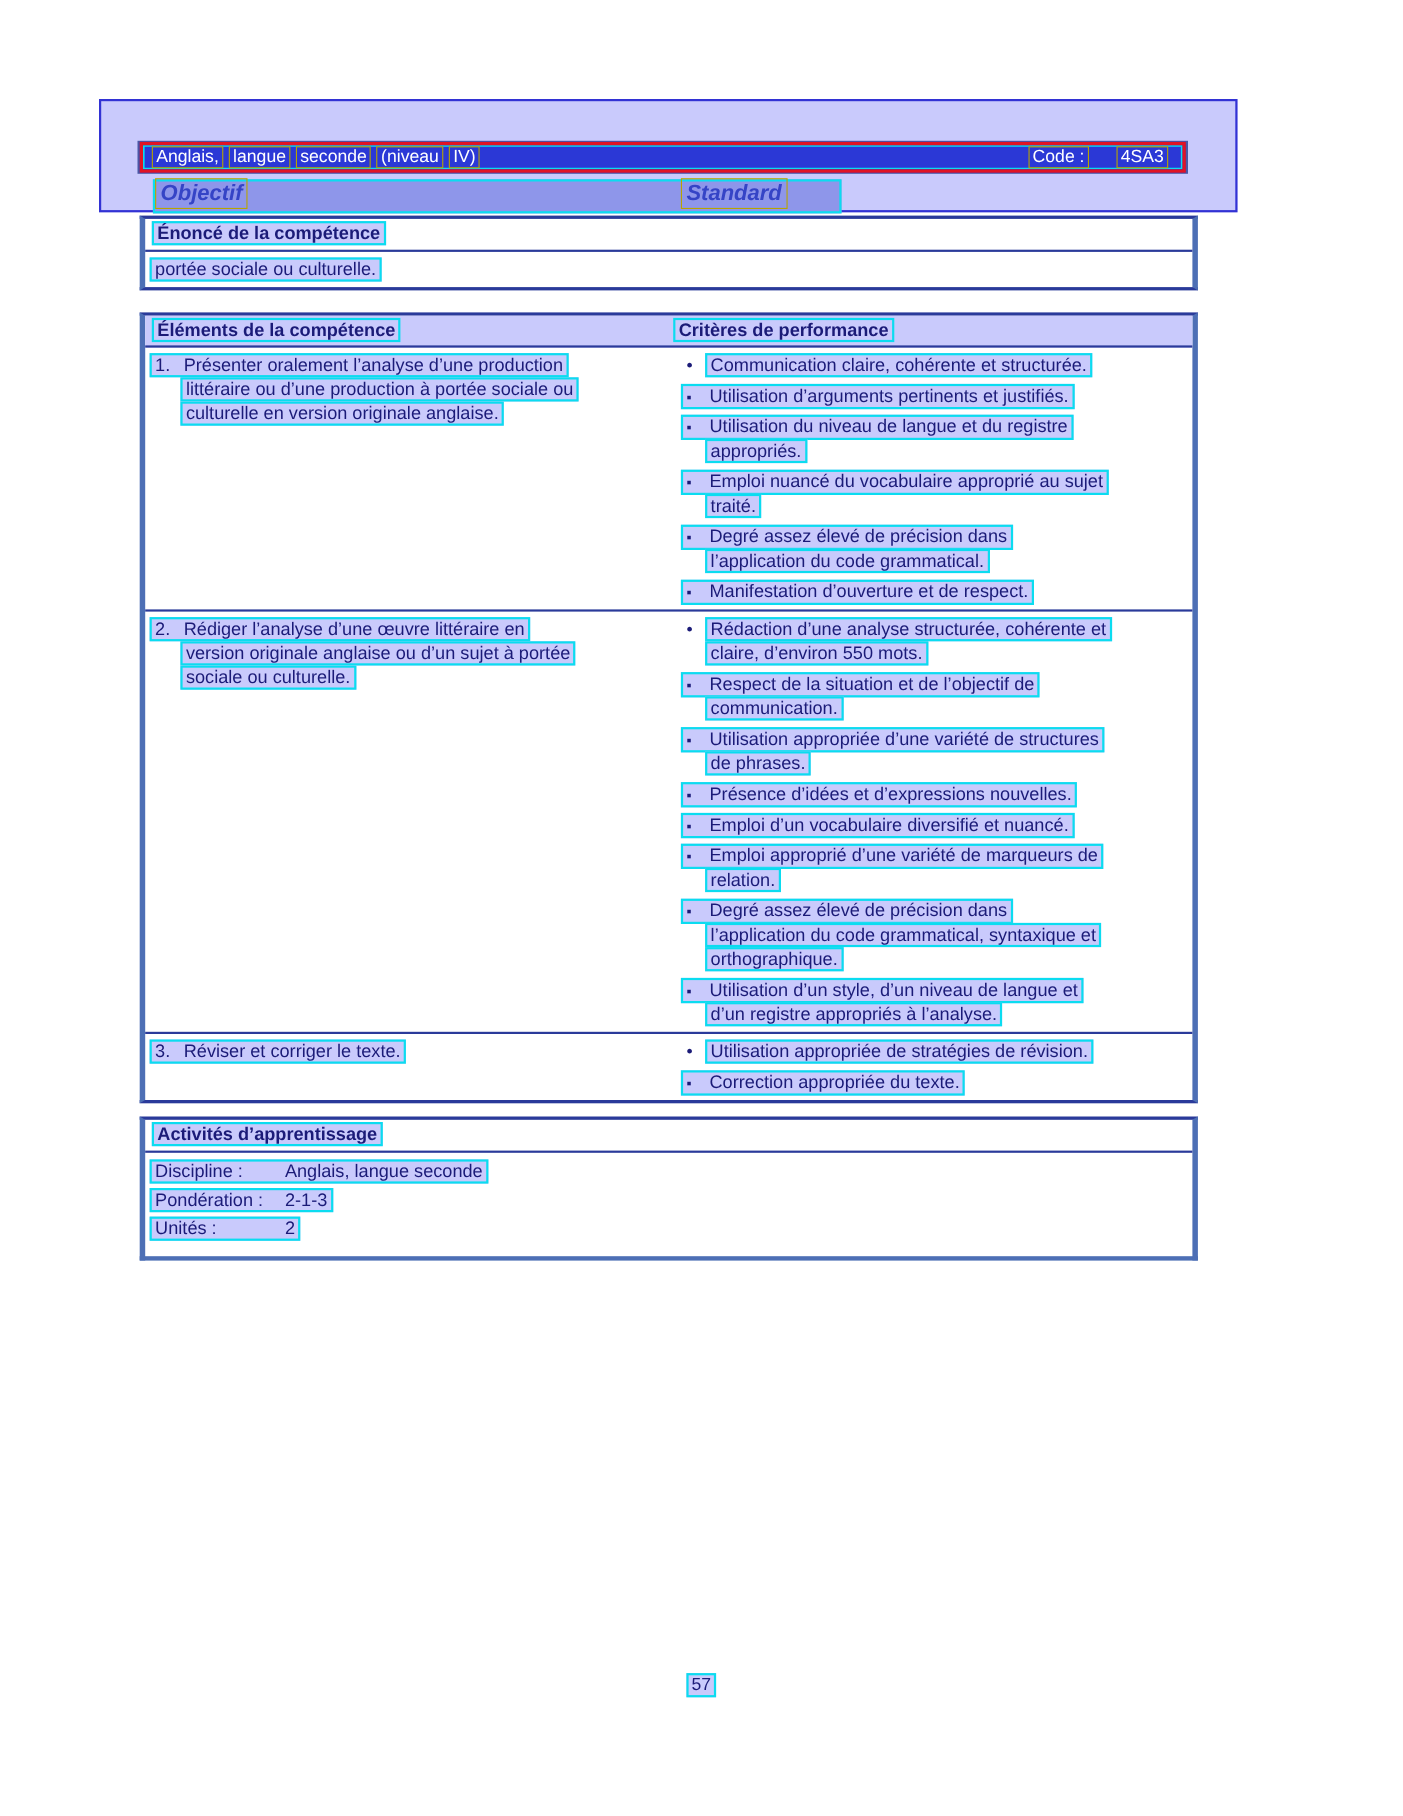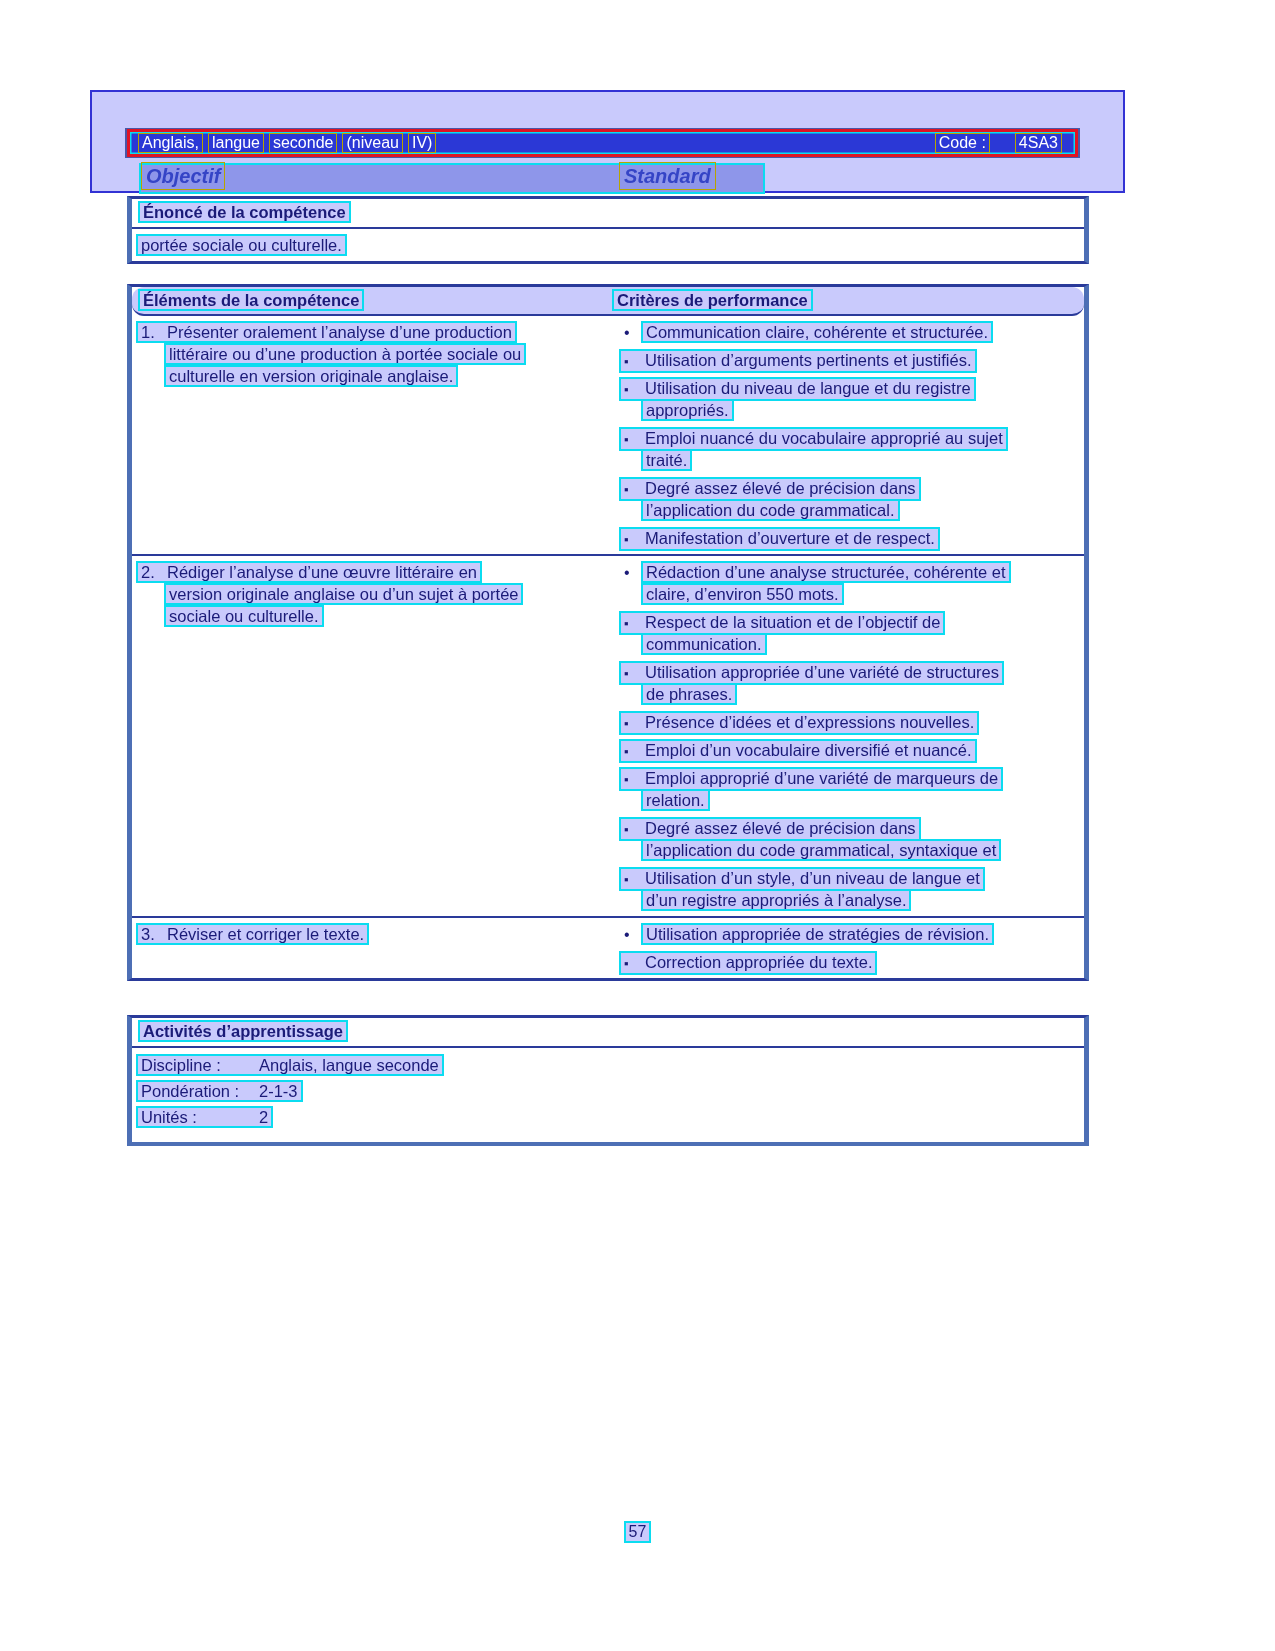--- a/index.html
+++ b/index.html
@@ -46,21 +46,21 @@
   .doc-table { position:absolute; left:127px; width:952px;
     border-left:5px solid #4d6fb5; border-right:5px solid #4d6fb5;
     border-top:3px solid #2a3a9a; border-bottom:3px solid #2a3a9a;
     background:#ffffff; }
   #t-enonce { top:196px; }
   #t-elements { top:284px; }
   #t-activities { top:1015px; border-bottom:4px solid #4d6fb5; }
   .thead { padding:2px 0 3px 6px; border-bottom:2px solid #2a3a9a; }
   .thead .line { height:23px; line-height:23px; }
   .ehead { display:grid; grid-template-columns:473px 1fr;
-    background:#c9cafc; border-bottom:2px solid #2a3a9a; padding:2px 0 3px;border-radius:12px; }
+    background:#c9cafc; border-bottom:2px solid #2a3a9a; padding:2px 0 3px; }
   .ehead .cell-l { padding-left:6px; }
   .ehead .cell-r { padding-left:7px; }
   .tbody { padding:5px 0 5px 4px; }
   .erow { display:grid; grid-template-columns:473px 1fr;
     border-bottom:2px solid #2a3a9a; padding:5px 0; }
   .erow.last { border-bottom:none; }
 
   
   .item { padding-left:4px; }
   .inum { display:inline-block; width:26px; }
@@ -181,20 +181,21 @@
       <div class="crit">
         <div class="line"><span class="hl"><span class="bsq"></span><span>Emploi d’un vocabulaire diversifié et nuancé.</span></span></div>
       </div>
       <div class="crit">
         <div class="line"><span class="hl"><span class="bsq"></span><span>Emploi approprié d’une variété de marqueurs de</span></span></div>
         <div class="line cont"><span class="hl">relation.</span></div>
       </div>
       <div class="crit">
         <div class="line"><span class="hl"><span class="bsq"></span><span>Degré assez élevé de précision dans</span></span></div>
         <div class="line cont"><span class="hl">l’application du code grammatical, syntaxique et</span></div>
+        <div class="line cont"><span class="hl">orthographique.</span></div>
       </div>
       <div class="crit">
         <div class="line"><span class="hl"><span class="bsq"></span><span>Utilisation d’un style, d’un niveau de langue et</span></span></div>
         <div class="line cont"><span class="hl">d’un registre appropriés à l’analyse.</span></div>
       </div>
     </div>
   </div>
 
   <div class="erow last">
     <div class="item">

